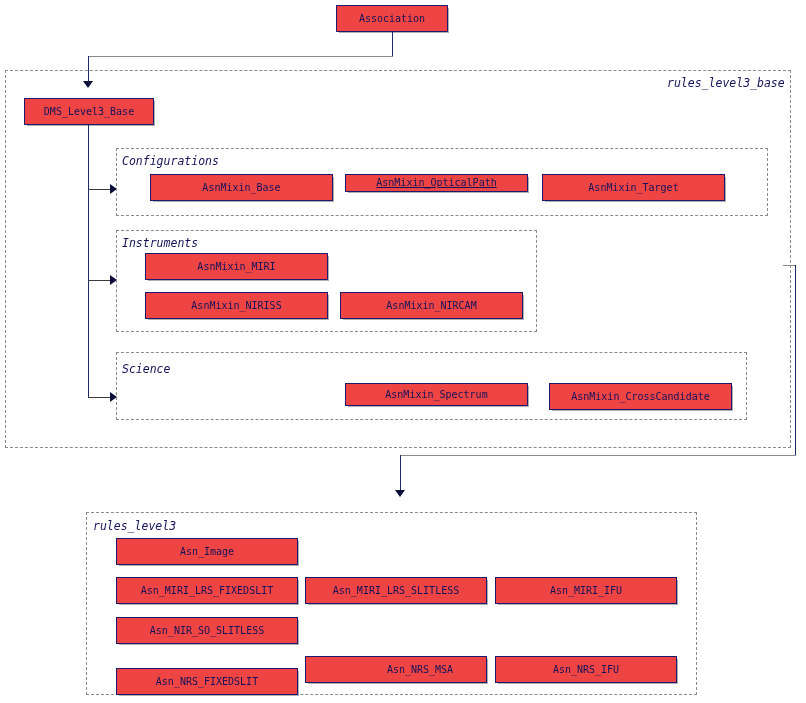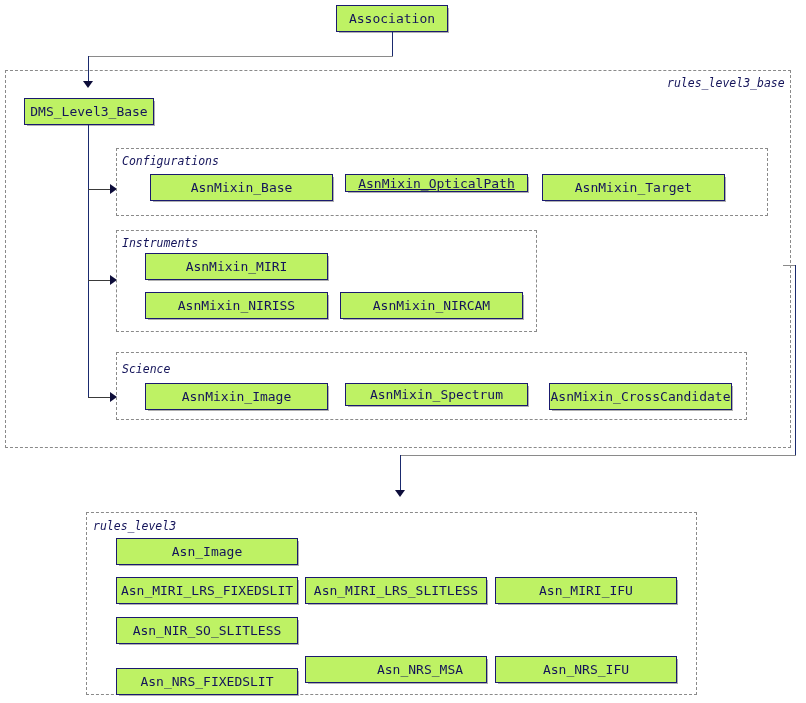--- a/index.html
+++ b/index.html
@@ -15,25 +15,25 @@
     position: relative;
     width: 806px;
     height: 703px;
     background: #ffffff;
     overflow: hidden;
   }
   
   .node {
     position: absolute;
     box-sizing: border-box;
-    background: #bef264;
+    background: #ef4444;
     border: 1px solid #1a1a6e;
     box-shadow: 2px 2px 0 -1px #b0b0b0;
     color: #14145a;
-    font-size: 13px;
+    font-size: 10px;
     line-height: 1;
     display: flex;
     align-items: center;
     justify-content: center;
     letter-spacing: 0px;
     white-space: nowrap;
   }
   
   .cluster {
     position: absolute;
@@ -120,21 +120,20 @@
   <div class="cluster" style="left:116px; top:230px; width:421px; height:102px;"></div>
   <div class="cluster-label" style="left:122px; top:238px;">Instruments</div>
 
   <div class="node" style="left:145px; top:253px; width:183px; height:27px;">AsnMixin_MIRI</div>
   <div class="node" style="left:145px; top:292px; width:183px; height:27px;">AsnMixin_NIRISS</div>
   <div class="node" style="left:340px; top:292px; width:183px; height:27px;">AsnMixin_NIRCAM</div>
 
   <div class="cluster" style="left:116px; top:352px; width:631px; height:68px;"></div>
   <div class="cluster-label" style="left:122px; top:364px;">Science</div>
 
-  <div class="node" style="left:145px; top:383px; width:183px; height:27px;">AsnMixin_Image</div>
   <div class="node" style="left:345px; top:383px; width:183px; height:23px;">AsnMixin_Spectrum</div>
   <div class="node" style="left:549px; top:383px; width:183px; height:27px;">AsnMixin_CrossCandidate</div>
 
   <div class="edge-h" style="left:783px; top:265px; width:13px;"></div>
   <div class="edge-v" style="left:795px; top:265px; height:190px;"></div>
   <div class="edge-h" style="left:400px; top:455px; width:396px;"></div>
   <div class="edge-v" style="left:400px; top:455px; height:36px;"></div>
   <div class="arrow-down" style="left:395px; top:490px;"></div>
 
   <div class="cluster" style="left:86px; top:512px; width:611px; height:183px;"></div>

